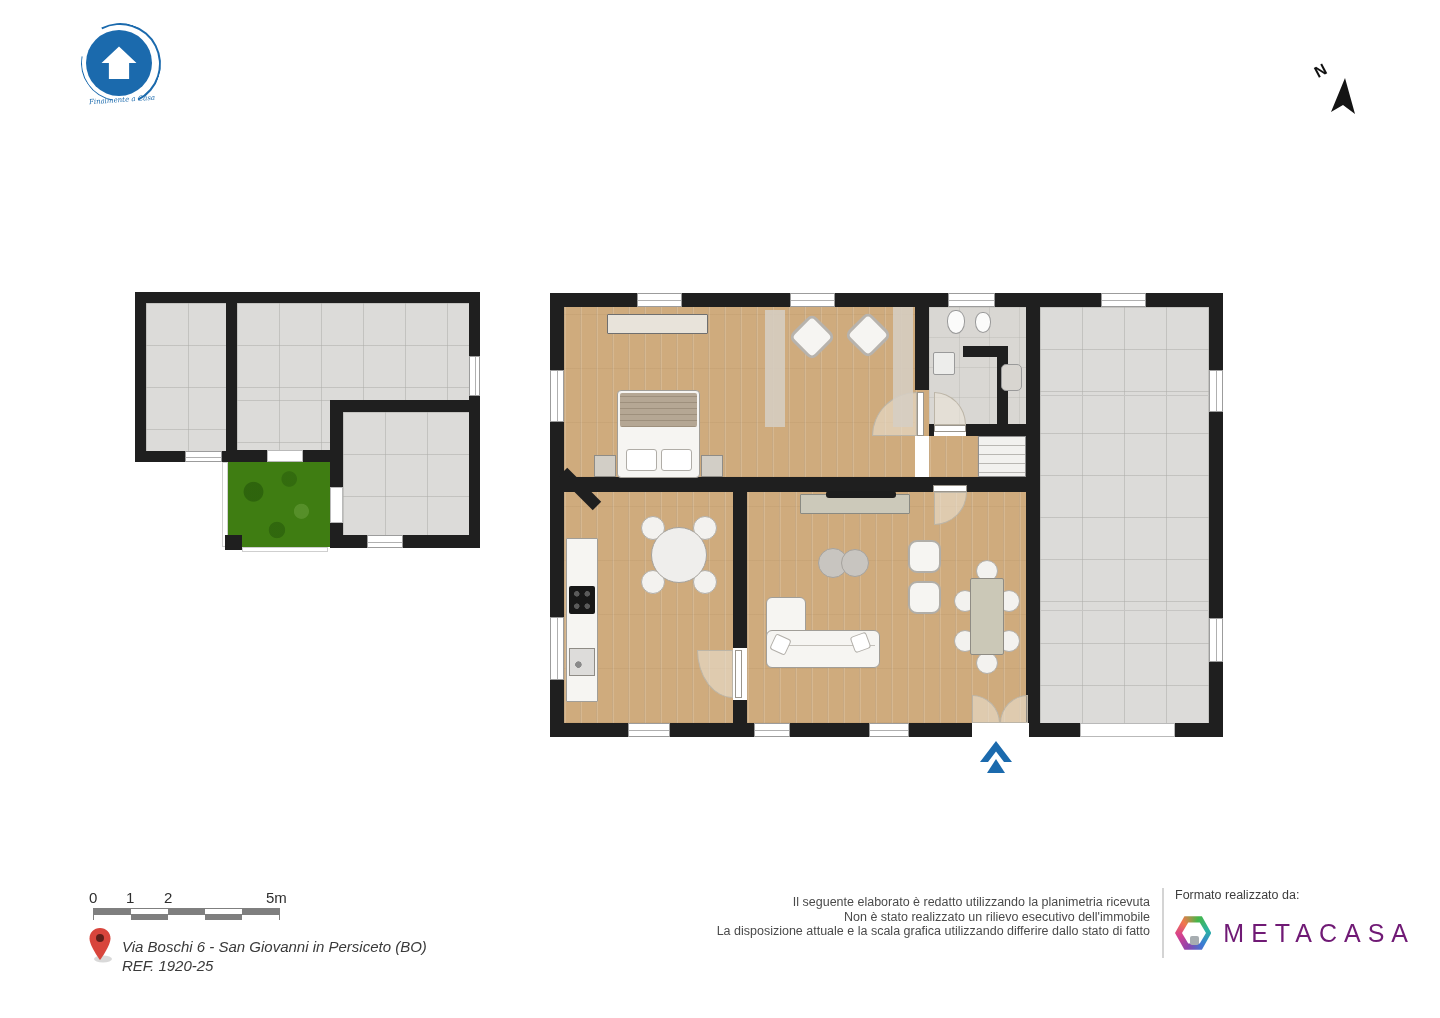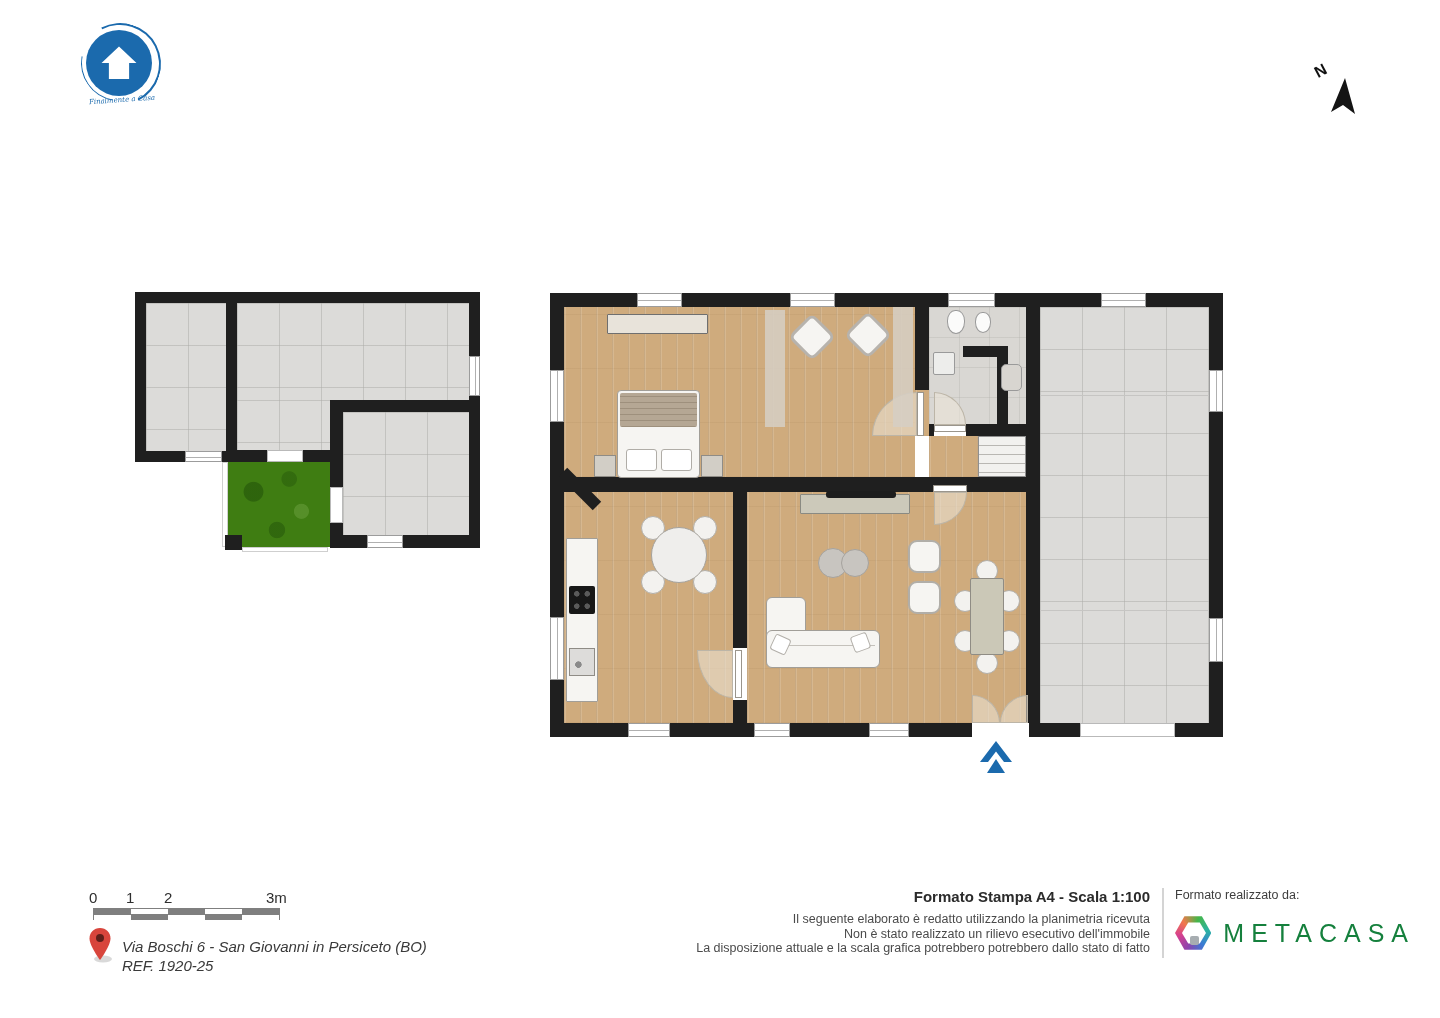--- a/index.html
+++ b/index.html
@@ -86,21 +86,21 @@
   .divider-v{left:1162px;top:888px;width:2px;height:70px;background:#d4d4d4;}
   .credit{left:1175px;top:888px;width:240px;}
   .credit-label{font-size:12.5px;color:#3d3d3d;}
   .mc-row{margin-top:12px;display:flex;align-items:center;gap:12px;}
   .mc-icon{width:38px;height:38px;position:relative;
     clip-path:polygon(26% 6%,74% 6%,100% 50%,74% 94%,26% 94%,0% 50%);
     background:conic-gradient(from 20deg,#45b649,#2bb3a3,#3a7bd5,#8e44ad,#d6408f,#f2784b,#45b649);}
   .mc-inner{position:absolute;left:7px;top:7px;width:24px;height:24px;background:#fff;
     clip-path:polygon(26% 6%,74% 6%,100% 50%,74% 94%,26% 94%,0% 50%);}
   .mc-door{position:absolute;left:15px;top:22px;width:9px;height:9px;background:#a7adb1;border-radius:2px;}
-  .mc-text{font-size:25px;letter-spacing:7px;color:#15803d;}
+  .mc-text{font-size:25px;letter-spacing:7px;color:#701a75;}
 
   .entrance-arrow{left:976px;top:738px;}
 </style>
 </head>
 <body>
 
 <div class="abs logo-wrap">
   <div class="logo-mark">
     <div class="logo-house"></div>
   </div>
@@ -260,21 +260,21 @@
 
 <svg class="abs entrance-arrow" width="40" height="36" viewBox="0 0 40 36">
   <path d="M4 24 L20 3 L36 24 L28 24 L20 13.5 L12 24 Z" fill="var(--brand-blue)"></path>
   <path d="M11 35 L20 21 L29 35 Z" fill="var(--brand-blue)"></path>
 </svg>
 
 <div class="abs scalebar">
   <span class="scalebar-label" style="left:-5px;">0</span>
   <span class="scalebar-label" style="left:32px;">1</span>
   <span class="scalebar-label" style="left:70px;">2</span>
-  <span class="scalebar-label" style="left:172px;">3m</span>
+  <span class="scalebar-label" style="left:172px;">5m</span>
   <div class="sb-row" style="top:0;">
     <div class="sb-seg" style="background:#7f7f7f;"></div>
       <div class="sb-seg" style="background:#fff;"></div>
     <div class="sb-seg" style="background:#7f7f7f;"></div>
       <div class="sb-seg" style="background:#fff;"></div>
     <div class="sb-seg" style="background:#7f7f7f;"></div>
   </div>
   <div class="sb-row" style="top:5px;border-top:1px solid #7f7f7f;height:6px;">
     <div class="sb-seg" style="background:#fff;"></div>
       <div class="sb-seg" style="background:#7f7f7f;"></div>
@@ -289,25 +289,24 @@
   <path d="M12 1 C6 1 1.5 5.5 1.5 11.5 C1.5 19 12 33 12 33 C12 33 22.5 19 22.5 11.5 C22.5 5.5 18 1 12 1 Z" fill="var(--pin-red)"></path>
   <circle cx="12" cy="11" r="4" fill="#5e1f1a"></circle>
 </svg>
 
 <div class="abs addr">
   <div>Via Boschi 6 - San Giovanni in Persiceto (BO)</div>
   <div>REF. 1920-25</div>
 </div>
 
 <div class="abs print-info">
-  <div class="print-title">Formato Stampa A4 - Scala 1:100</div>
   <div class="print-disc">
     <div>Il seguente elaborato è redatto utilizzando la planimetria ricevuta</div>
     <div>Non è stato realizzato un rilievo esecutivo dell'immobile</div>
-    <div>La disposizione attuale e la scala grafica potrebbero potrebbero dallo stato di fatto</div>
+    <div>La disposizione attuale e la scala grafica utilizzando differire dallo stato di fatto</div>
   </div>
 </div>
 
 <div class="abs divider-v"></div>
 
 <div class="abs credit">
   <div class="credit-label">Formato realizzato da:</div>
   <div class="mc-row">
     <div class="mc-icon">
       <div class="mc-inner"></div>

